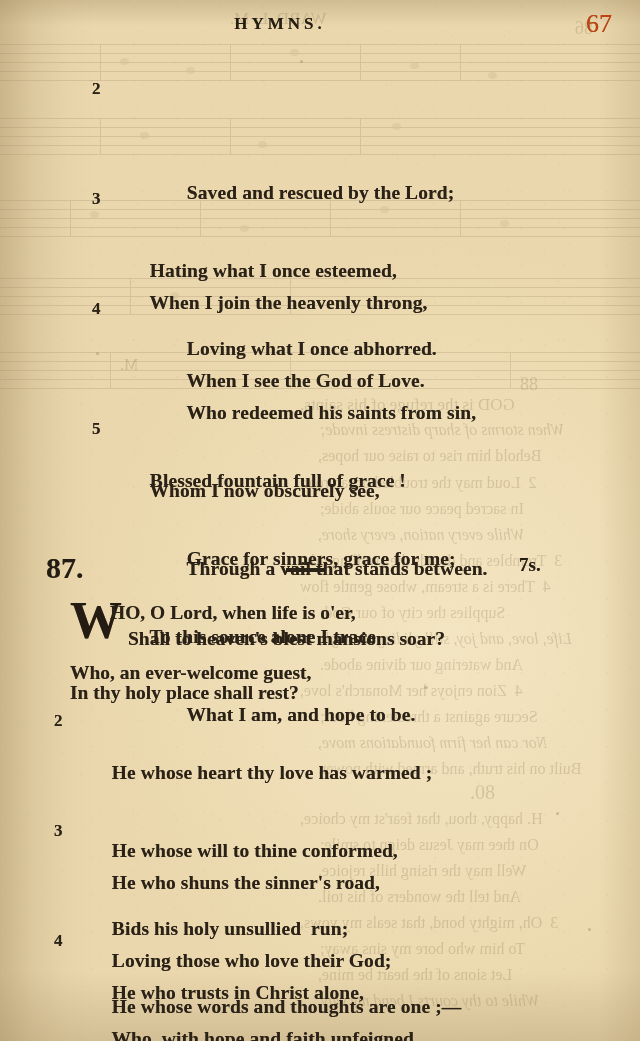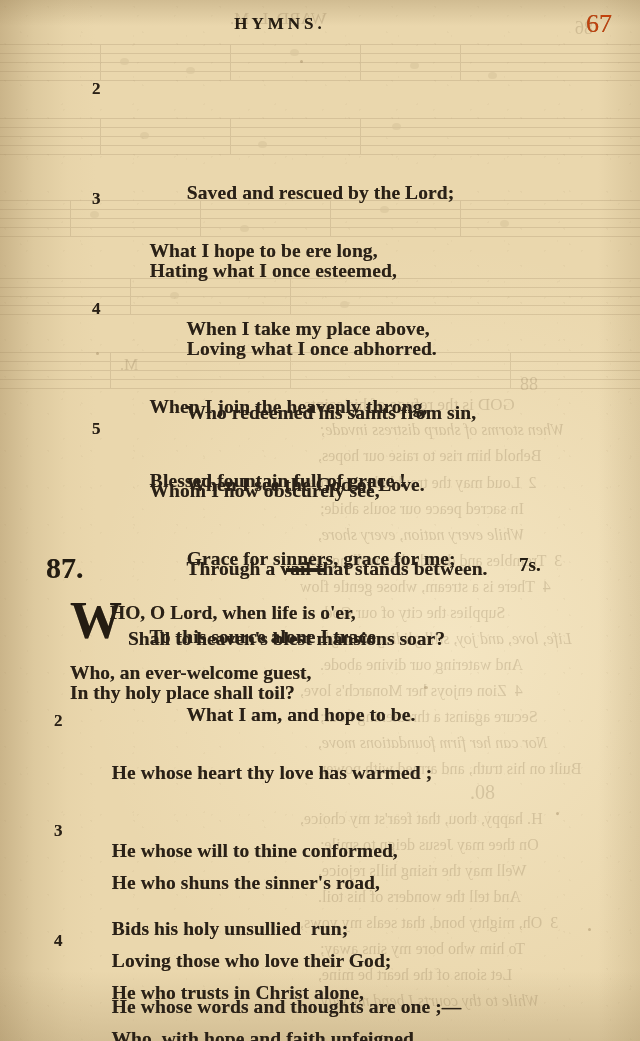--- a/index.html
+++ b/index.html
@@ -357,24 +357,20 @@
         <span>Hating what I once esteemed,</span>
       </div>
       <div class="verse-line ind">
         <span>Loving what I once abhorred.</span>
       </div>
     </div>
 
     <div class="stanza h86" style="top:186px;">
       <div class="verse-line">
         <span class="stanza-num">3</span>
-        <span>What I hope to be ere long,</span>
-      </div>
-      <div class="verse-line ind">
-        <span>When I take my place above,</span>
       </div>
       <div class="verse-line">
         <span>When I join the heavenly throng,</span>
       </div>
       <div class="verse-line ind">
         <span>When I see the God of Love.</span>
       </div>
     </div>
 
     <div class="stanza h86" style="top:296px;">
@@ -410,21 +406,21 @@
 
     <div class="hymn-no">87.</div>
     <div class="rule"></div>
     <div class="meter">7s.</div>
 
     <div class="dropcap-block">
       <span class="dropcap">W</span>
       <span class="dc-l1">HO, O Lord, when life is o'er,</span>
       <span class="dc-l2">Shall to heaven's blest mansions soar?</span>
       <span class="dc-l3">Who, an ever-welcome guest,</span>
-      <span class="dc-l4">In thy holy place shall toil?</span>
+      <span class="dc-l4">In thy holy place shall rest?</span>
     </div>
 
     <div class="stanza h87" style="top:708px;">
       <div class="verse-line">
         <span class="stanza-num">2</span>
         <span>He whose heart thy love has warmed ;</span>
       </div>
       <div class="verse-line">
         <span>He whose will to thine conformed,</span>
       </div>

